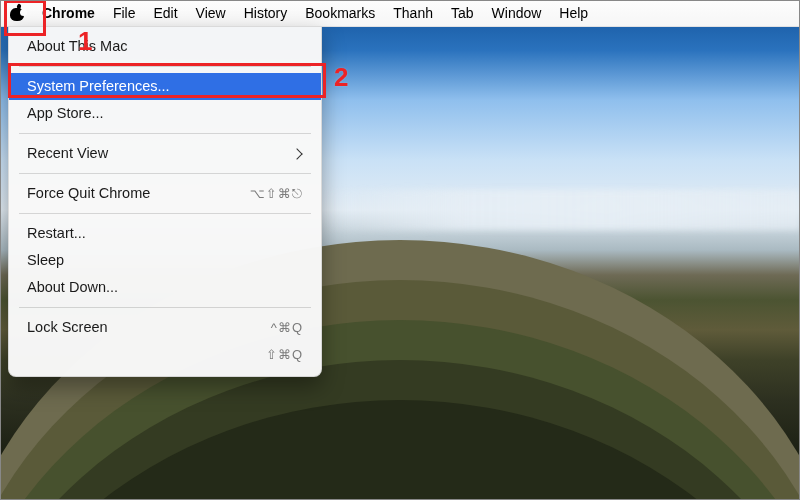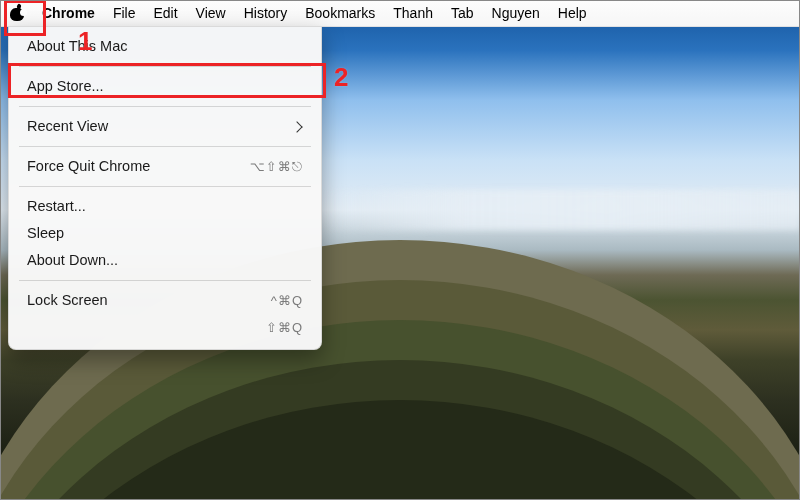--- a/index.html
+++ b/index.html
@@ -189,30 +189,33 @@
     <span class="apple-leaf"></span>
   </span>
   <span class="bold">Chrome</span>
   <span>File</span>
   <span>Edit</span>
   <span>View</span>
   <span>History</span>
   <span>Bookmarks</span>
   <span>Thanh</span>
   <span>Tab</span>
-  <span>Nguyen</span>
+  <span>Window</span>
   <span>Help</span>
 </div>
 
 <div class="dropdown">
   <div class="item">
     <span>About This Mac</span>
   </div>
   <div class="separator"></div>
 
+  <div class="item selected">
+    <span>System Preferences...</span>
+  </div>
   <div class="item">
     <span>App Store...</span>
   </div>
   <div class="separator"></div>
 
   <div class="item">
     <span>Recent View</span>
     <span class="chev"></span>
   </div>
   <div class="separator"></div>

